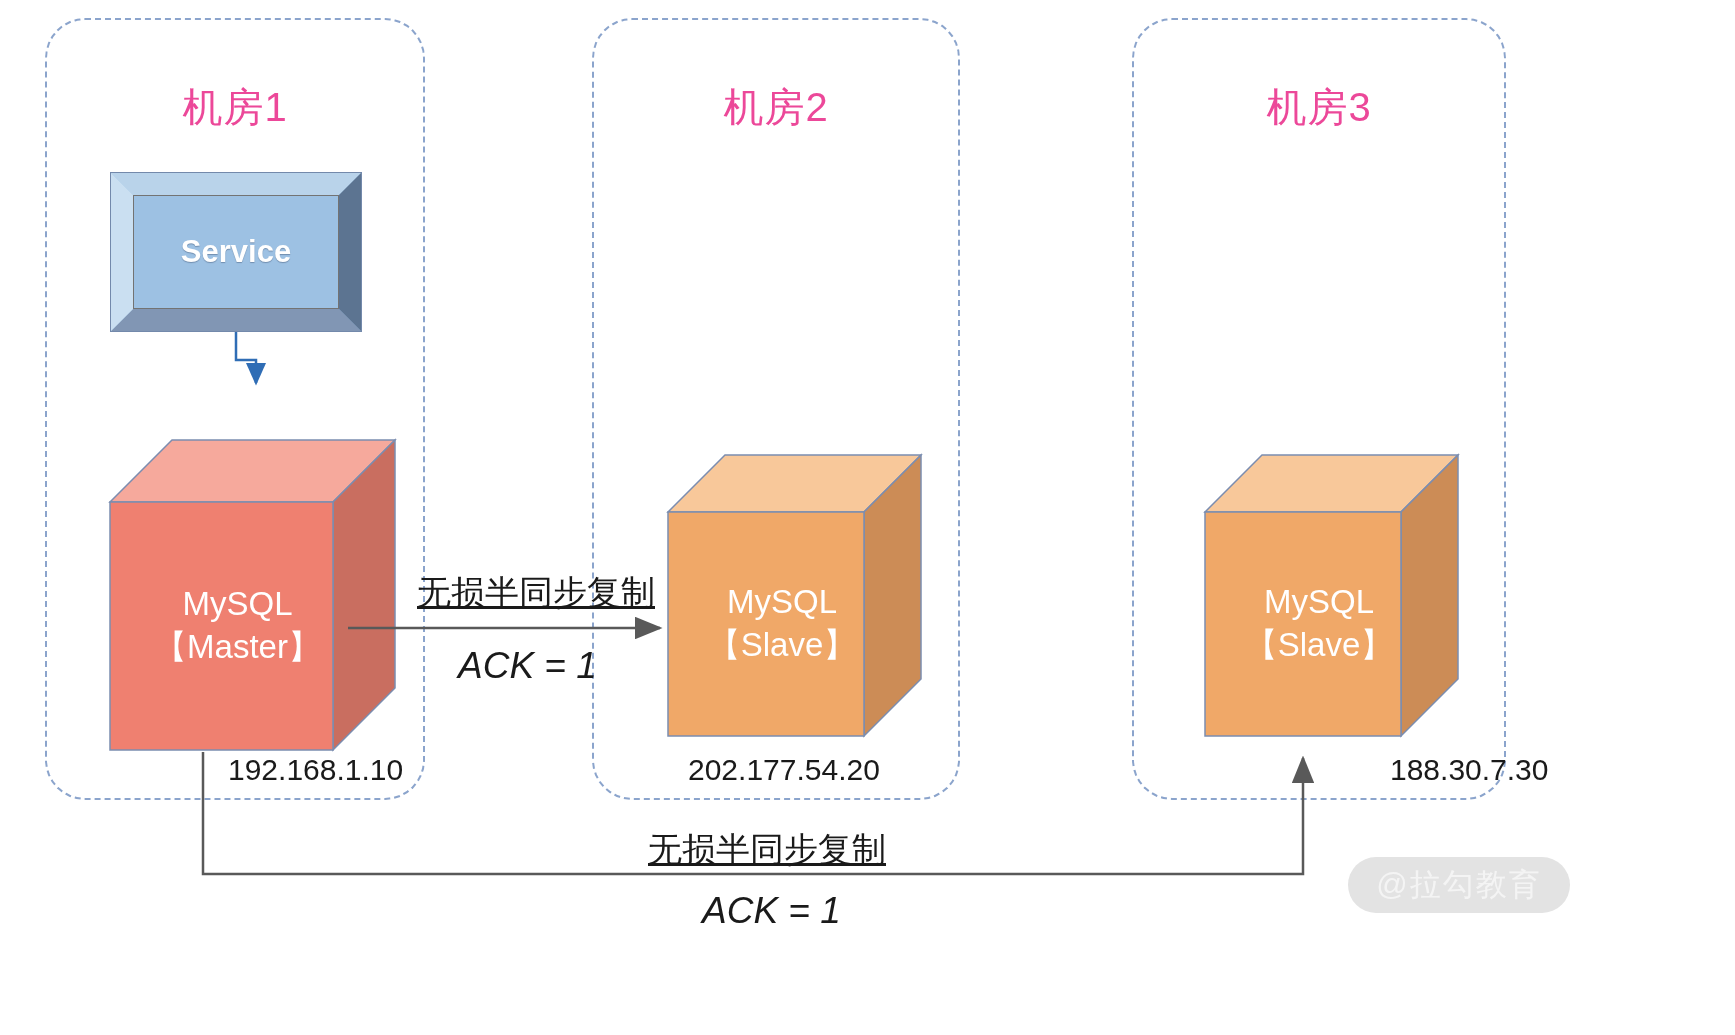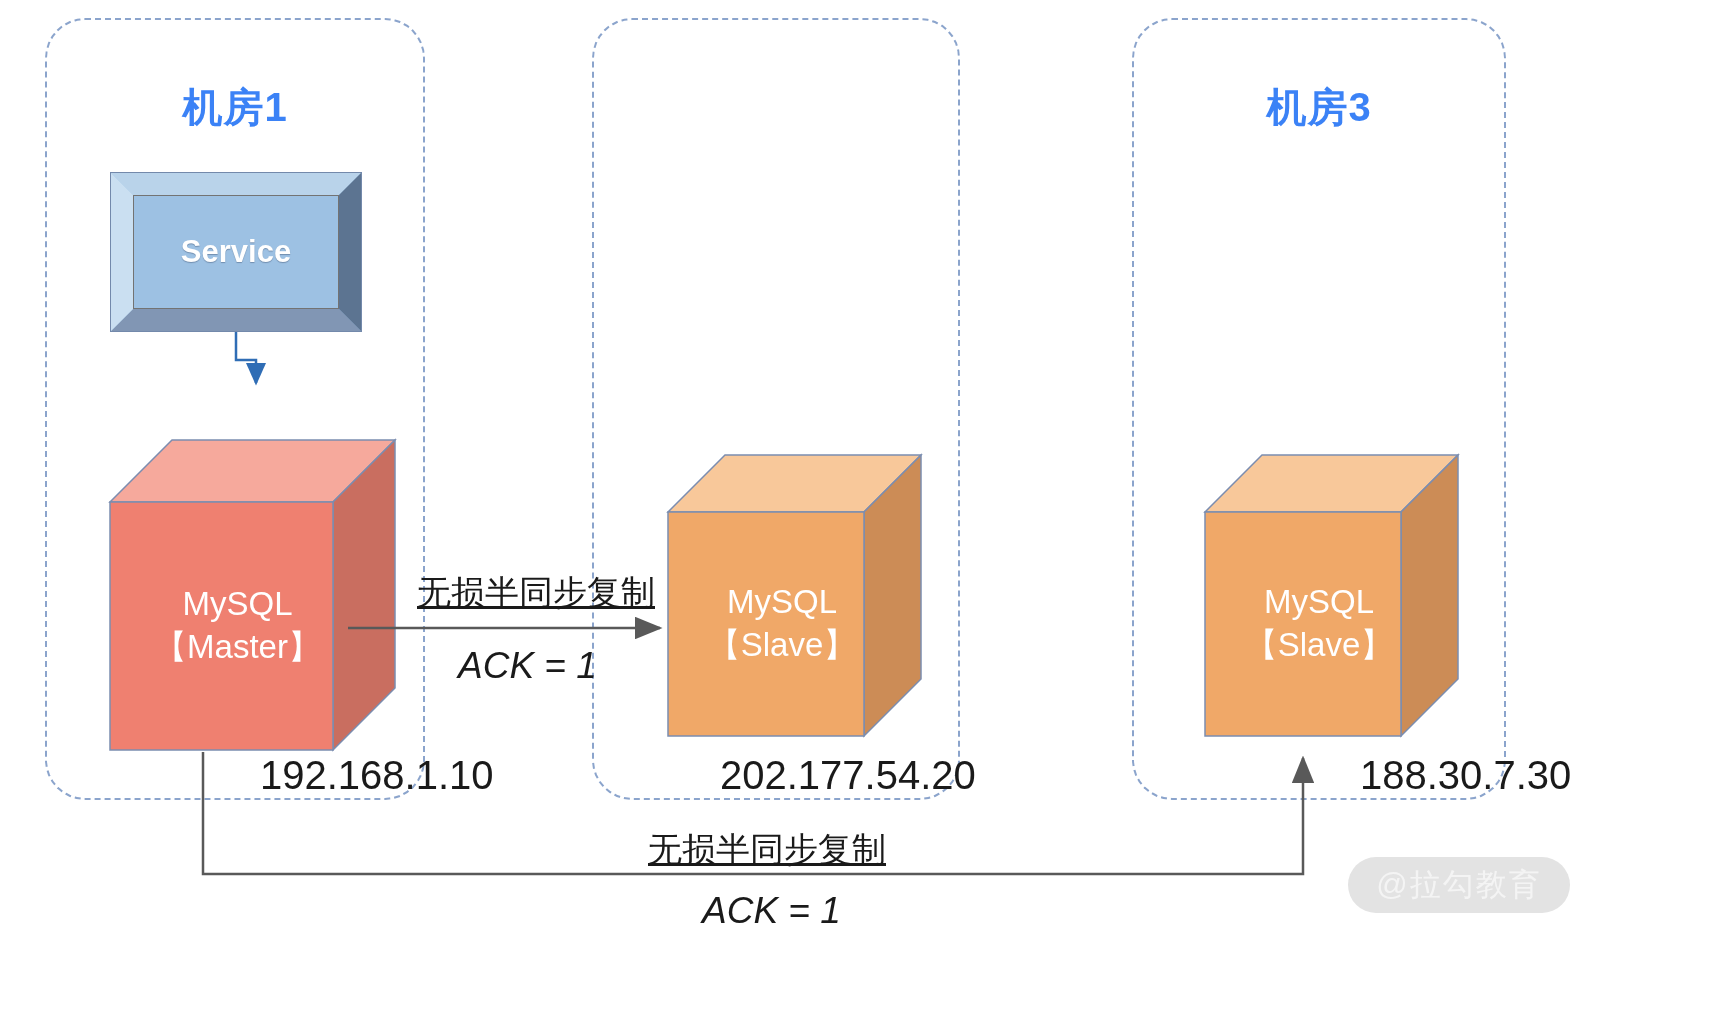--- a/index.html
+++ b/index.html
@@ -21,22 +21,22 @@
     position: absolute;
     border: 2px dashed #8ba4cc;
     border-radius: 40px;
     background: transparent;
   }
   .dc-title {
     position: absolute;
     width: 100%;
     text-align: center;
     font-size: 40px;
-    color: #3b82f6;
-    font-weight: 700;
+    color: #ec4899;
+    font-weight: 400;
     letter-spacing: 1px;
     white-space: nowrap;
   }
 
   
   .service-box {
     position: absolute;
     border: 1.5px solid #7389ab;
     background: #9dc1e3;
   }
@@ -83,21 +83,21 @@
   .cube { position: absolute; }
   .cube svg { position: absolute; left: 0; top: 0; overflow: visible; }
   .cube-label { position: relative; z-index: 3; pointer-events: none; padding-left: 32px; }
 
   
   .lbl {
     position: absolute;
     color: #1a1a1a;
     white-space: nowrap;
   }
-  .ip { font-size: 40px; margin-left: 32px; }
+  .ip { font-size: 30px; }
   .repl { font-size: 34px; text-decoration: underline; }
   .ack  { font-size: 37px; font-style: italic; }
   .host { font-size: 29px; font-style: italic; }
 
   
   #wires { position: absolute; left: 0; top: 0; width: 1735px; height: 1035px; }
 
   
   .watermark {
     position: absolute;
@@ -142,20 +142,21 @@
                 display:flex; flex-direction:column; align-items:center; justify-content:center;
                 color:#ffffff; font-size:33px; line-height:1.3; text-align:center;">
       <span>MySQL</span>
       <span>【Master】</span>
     </div>
   </div>
   <div class="lbl ip" style="left:228px; top:753px;">192.168.1.10</div>
 
   <div class="dc" style="left:592px; top:18px; width:368px; height:782px;">
   </div>
+  <div class="dc-title" style="left:592px; top:80px; width:368px;">机房2</div>
 
   <div class="cube" style="left:668px; top:455px; width:253px; height:281px;">
     <svg width="253" height="281" viewBox="0 0 253 281">
       <polygon points="0,57 57,0 253,0 196,57" fill="#f8c89a" stroke="#7b8db0" stroke-width="1.5"></polygon>
       <polygon points="196,57 253,0 253,224 196,281" fill="#cc8c56" stroke="#7b8db0" stroke-width="1.5"></polygon>
       <rect x="0" y="57" width="196" height="224" fill="#f0a868" stroke="#7b8db0" stroke-width="1.5"></rect>
     </svg>
     <div class="cube-label" style="position:absolute; left:0; top:57px; width:196px; height:224px;
                 display:flex; flex-direction:column; align-items:center; justify-content:center;
                 color:#ffffff; font-size:33px; line-height:1.3; text-align:center;">
@@ -175,21 +176,21 @@
       <polygon points="196,57 253,0 253,224 196,281" fill="#cc8c56" stroke="#7b8db0" stroke-width="1.5"></polygon>
       <rect x="0" y="57" width="196" height="224" fill="#f0a868" stroke="#7b8db0" stroke-width="1.5"></rect>
     </svg>
     <div class="cube-label" style="position:absolute; left:0; top:57px; width:196px; height:224px;
                 display:flex; flex-direction:column; align-items:center; justify-content:center;
                 color:#ffffff; font-size:33px; line-height:1.3; text-align:center;">
       <span>MySQL</span>
       <span>【Slave】</span>
     </div>
   </div>
-  <div class="lbl ip" style="left:1328px; top:753px;">188.30.7.30</div>
+  <div class="lbl ip" style="left:1390px; top:753px;">188.30.7.30</div>
 
   <svg id="wires" viewBox="0 0 1735 1035">
     <defs>
       <marker id="arrowGray" markerWidth="11" markerHeight="9" refX="10" refY="4.5" orient="auto" markerUnits="strokeWidth">
         <path d="M0,0 L11,4.5 L0,9 z" fill="#595959"></path>
       </marker>
       <marker id="arrowBlue" markerWidth="9" markerHeight="8" refX="8" refY="4" orient="auto" markerUnits="strokeWidth">
         <path d="M0,0 L9,4 L0,8 z" fill="#2f6db5"></path>
       </marker>
     </defs>

